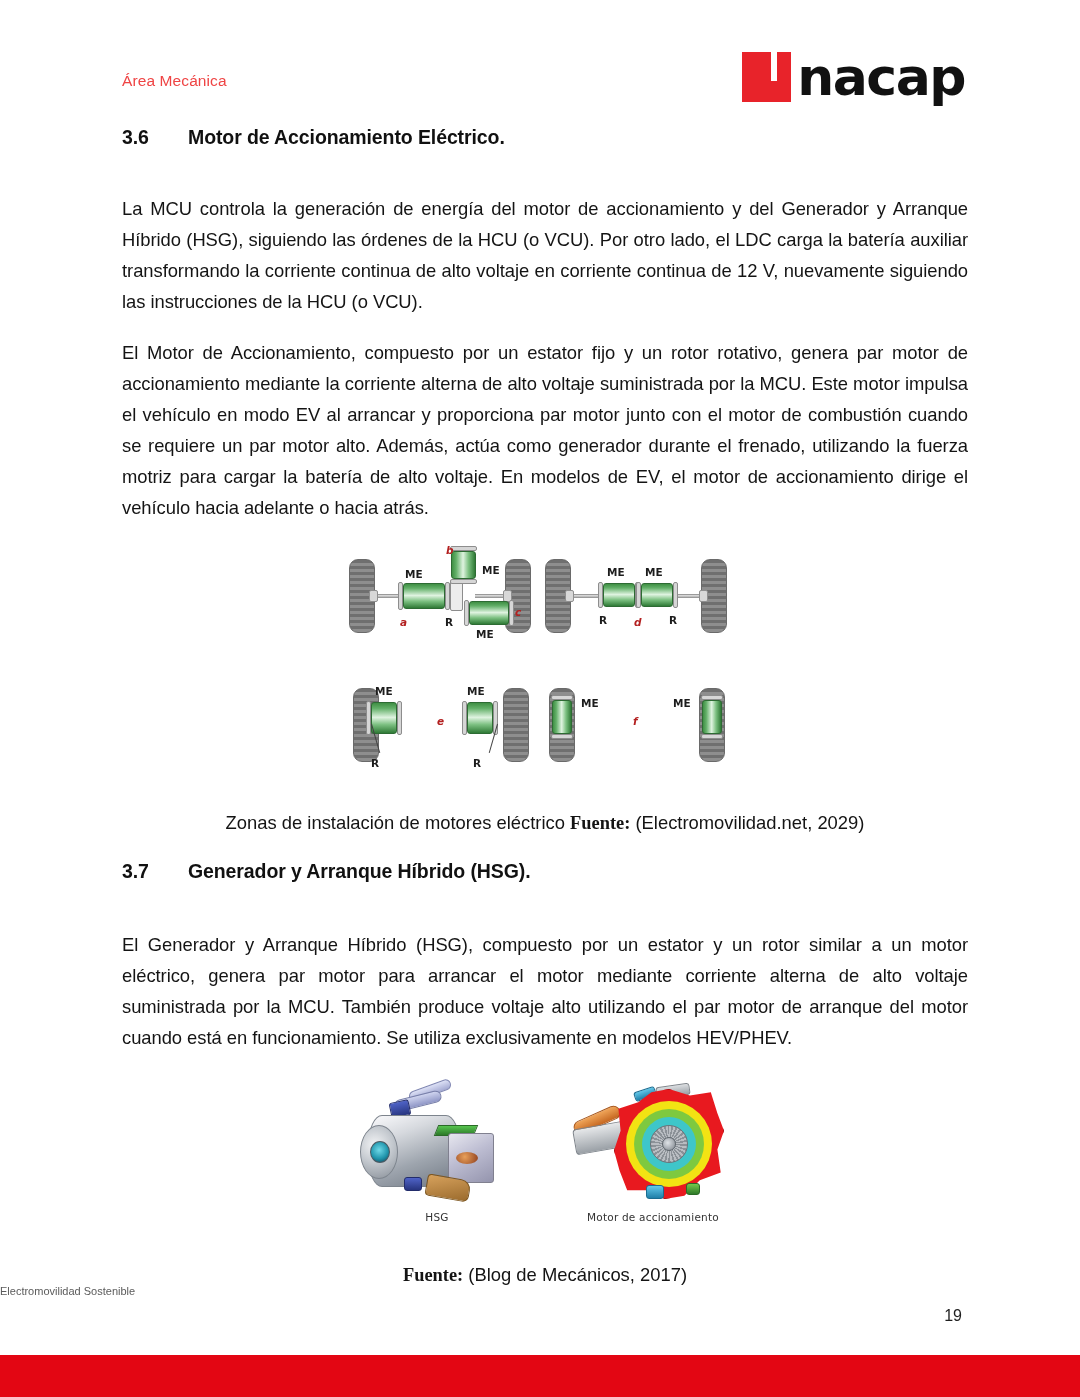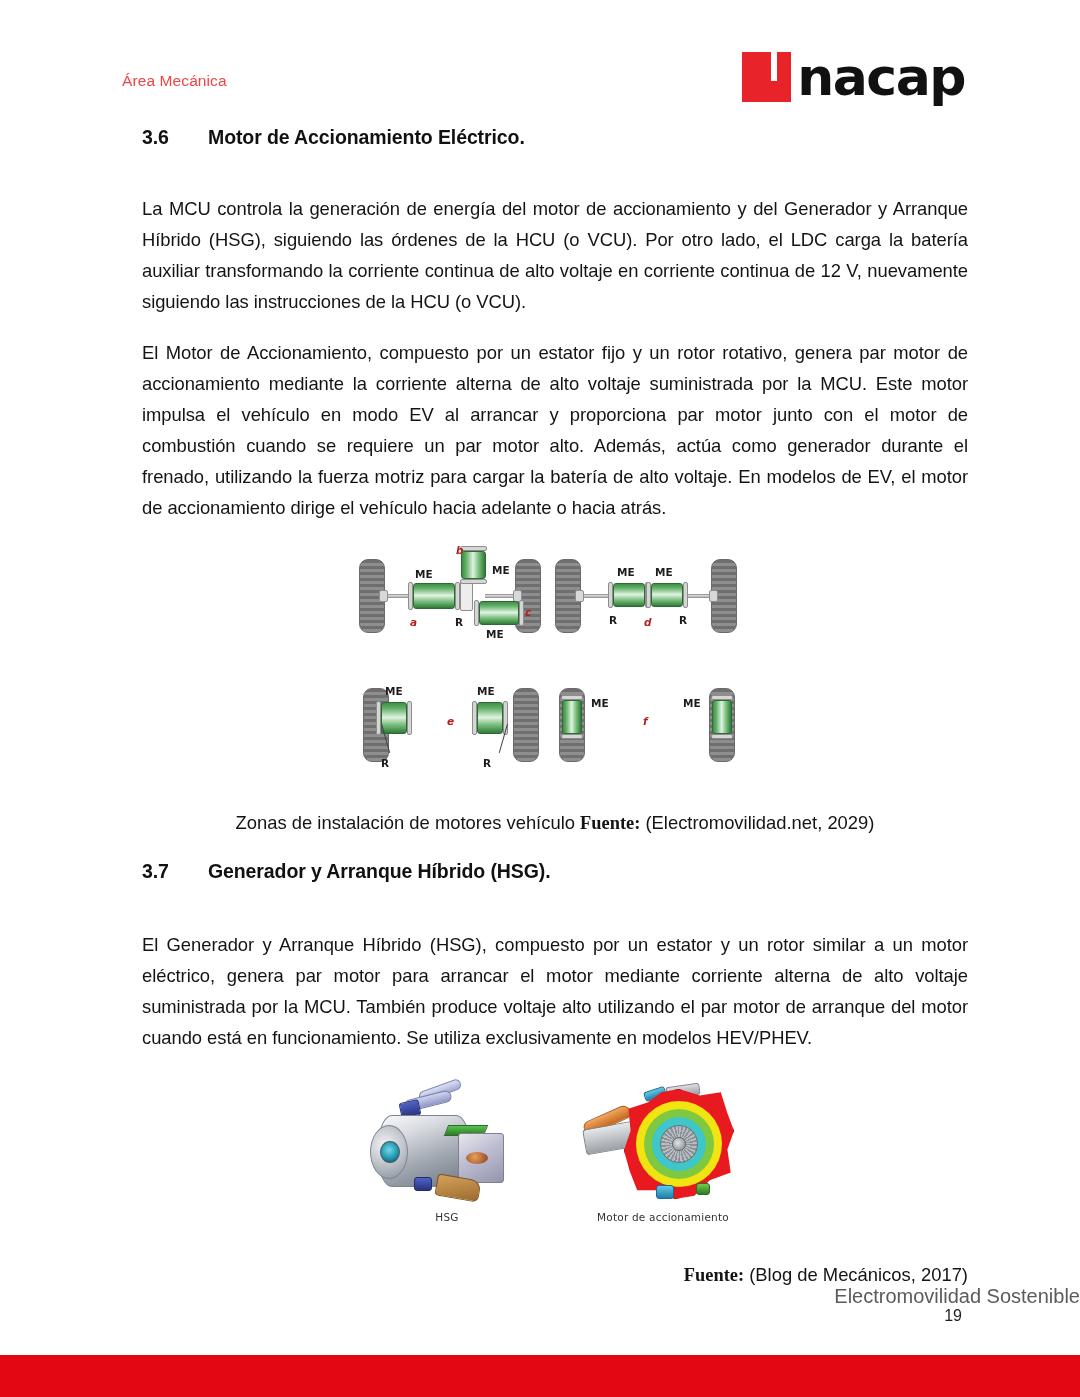--- a/index.html
+++ b/index.html
@@ -72,21 +72,20 @@
     color: #111111;
     margin-left: -2px;
   }
 
   
   .content {
     position: absolute;
     left: 122px;
     right: 112px;
     top: 118px;
-    margin-left: 20px;
   }
   h2.section {
     font-size: 19.5px;
     font-weight: 700;
     color: #111111;
     margin: 8px 0 0 0;
     letter-spacing: -0.1px;
   }
   h2.section .num { display: inline-block; width: 66px; }
 
@@ -97,21 +96,21 @@
     color: #141414;
     margin: 0;
     letter-spacing: -0.05px;
   }
   .para.first { margin-top: 44px; }
   .para.second { margin-top: 20px; }
 
   .caption {
     font-size: 18.4px;
     line-height: 30px;
-    text-align: right;
+    text-align: center;
     color: #141414;
     margin: 0;
   }
   .caption b { font-weight: 700; font-family: Liberation Serif, serif; }
   .caption.indent { text-align: center; }
 
   
   .fig-layouts {
     margin: 20px 0 0 0;
     height: 255px;
@@ -418,22 +417,22 @@
     background: linear-gradient(180deg,#dadde0,#9aa0a6);
     border: 1px solid #80868c; box-sizing: border-box; border-radius: 3px;
     transform: rotate(-8deg);
   }
 
   
   .footer-note {
     position: absolute;
     left: 0; right: 0;
     top: 1285px;
-    text-align: right;
-    font-size: 20px;
+    text-align: left;
+    font-size: 11px;
     color: #5b5b5b;
   }
   .page-number {
     position: absolute;
     right: 118px;
     top: 1307px;
     font-size: 16px;
     color: #1f1f1f;
   }
   .red-bar {
@@ -545,21 +544,21 @@
           <div class="wheel" style="left:158px; top:10px;"></div>
           <div class="motor vert" style="left:161px; top:22px; width:20px; height:34px;"></div>
           <div class="lbl" style="left:132px; top:20px;">ME</div>
 
           <div class="lbl red" style="left:92px; top:38px;">f</div>
         </div>
       </div>
     </div>
 
     <p class="caption indent" style="margin-top:10px;">
-      <span>Zonas de instalación de motores vehículo </span><b>Fuente:</b><span> (Electromovilidad.net, 2029)</span>
+      <span>Zonas de instalación de motores eléctrico </span><b>Fuente:</b><span> (Electromovilidad.net, 2029)</span>
     </p>
 
     <h2 class="section" style="margin-top:22px;">
       <span class="num">3.7</span><span>Generador y Arranque Híbrido (HSG).</span>
     </h2>
 
     <p class="para" style="margin-top:46px;">El Generador y Arranque Híbrido (HSG), compuesto por un estator y un rotor similar a un motor eléctrico, genera par motor para arrancar el motor mediante corriente alterna de alto voltaje suministrada por la MCU. También produce voltaje alto utilizando el par motor de arranque del motor cuando está en funcionamiento. Se utiliza exclusivamente en modelos HEV/PHEV.</p>
 
     <div class="fig-photos">
 

